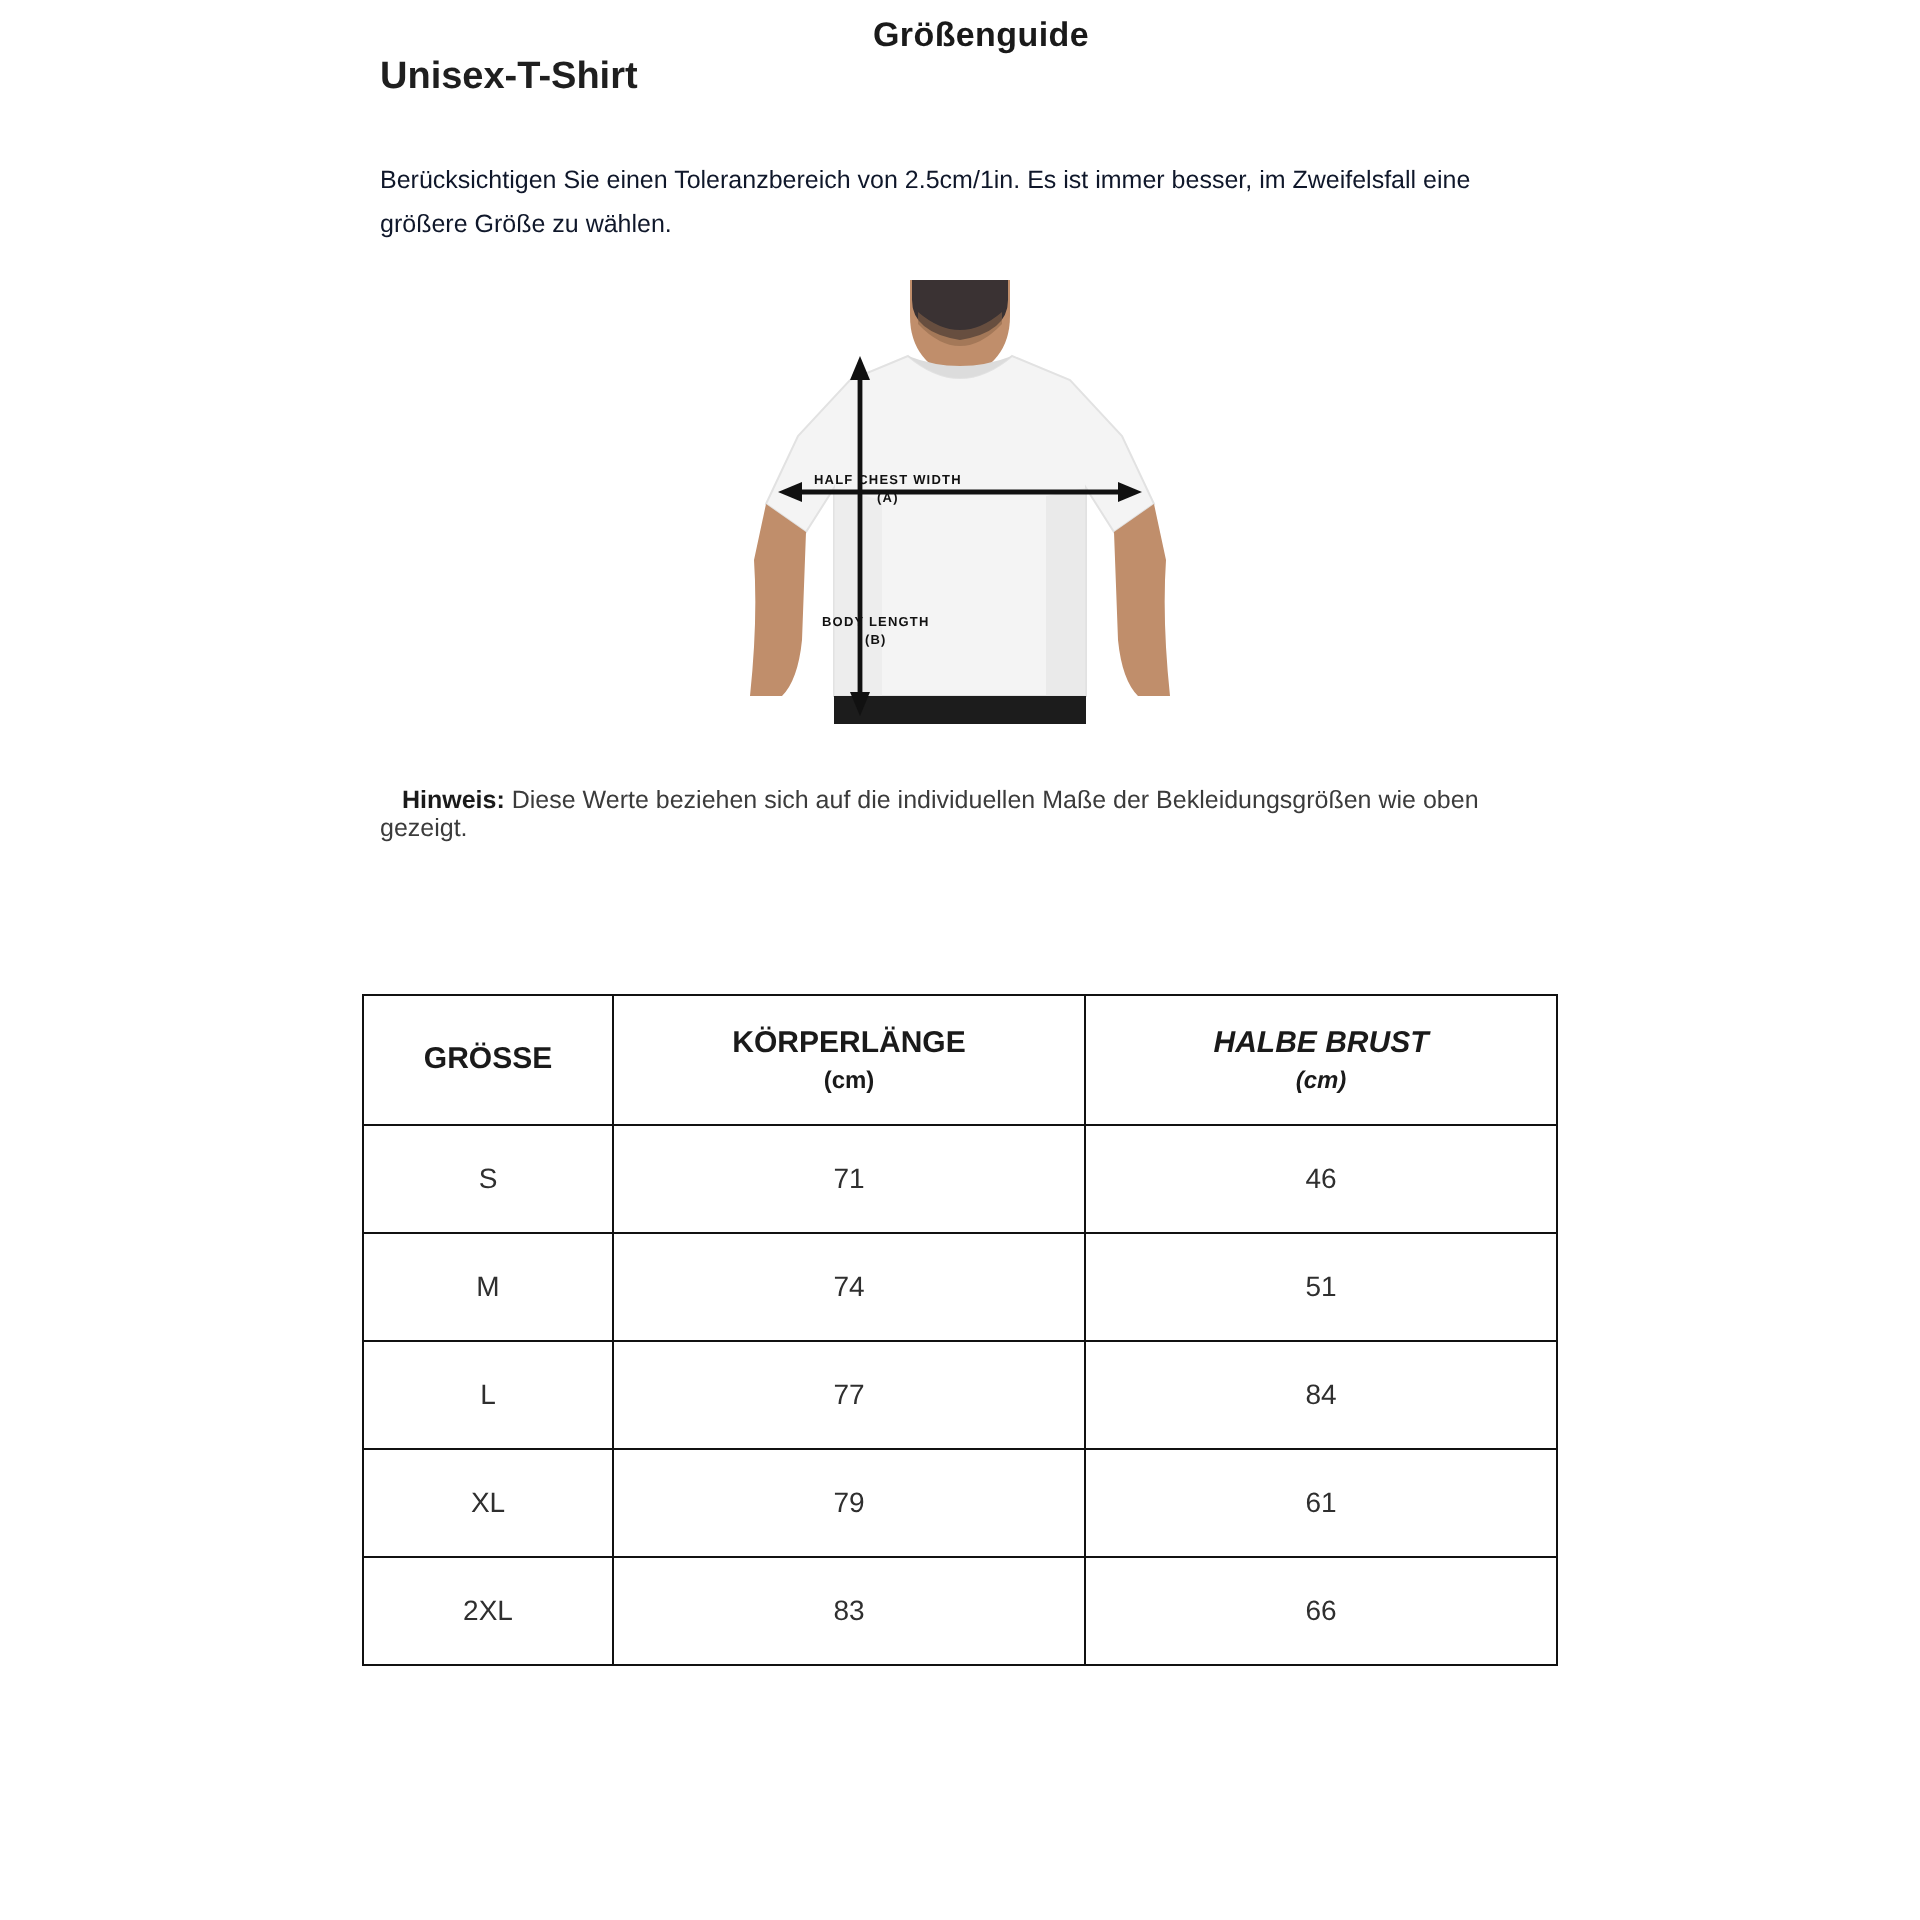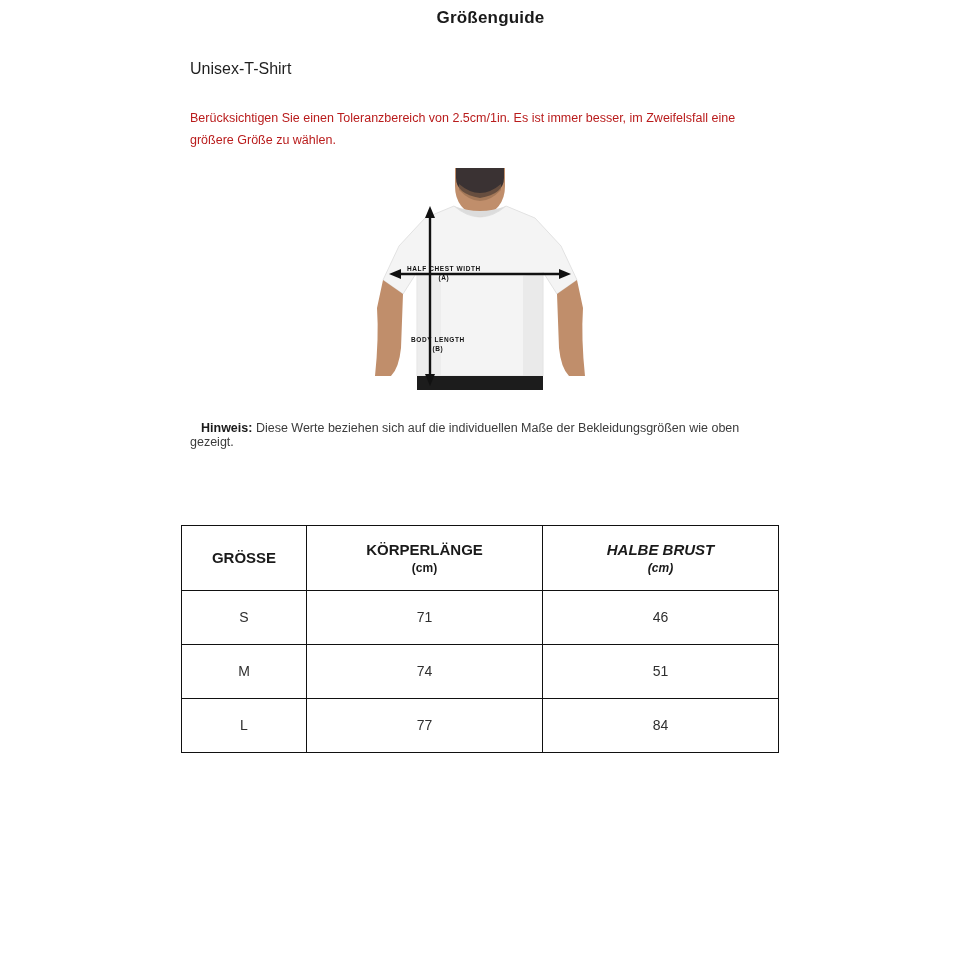--- a/index.html
+++ b/index.html
@@ -27,29 +27,28 @@
     color: #1a1a1a;
     margin: 0;
     padding-top: 8px;
     letter-spacing: 0.2px;
     padding-left: 21px;
   }
   .content {
     padding: 0 190px;
   }
   .subtitle {
-    font-size: 16px;
-    font-weight: normal;
+    font-size: 19px;
+    font-weight: bold;
     color: #1f1f1f;
-    margin-top: 32px;
   }
   .intro {
     font-size: 12.5px;
     line-height: 1.75;
-    color: #b91c1c;
+    color: #0f172a;
     margin-top: 30px;
     max-width: 590px;
   }
   .figure {
     margin-top: 16px;
     display: flex;
     justify-content: center;
   }
   .note {
     font-size: 12.5px;
@@ -218,17 +217,27 @@
         <tr>
           <td>M</td>
           <td>74</td>
           <td>51</td>
         </tr>
         <tr>
           <td>L</td>
           <td>77</td>
           <td>84</td>
         </tr>
+        <tr>
+          <td>XL</td>
+          <td>79</td>
+          <td>61</td>
+        </tr>
+        <tr>
+          <td>2XL</td>
+          <td>83</td>
+          <td>66</td>
+        </tr>
       </tbody>
     </table>
   </div>
 
 </div>
 
 </body></html>

